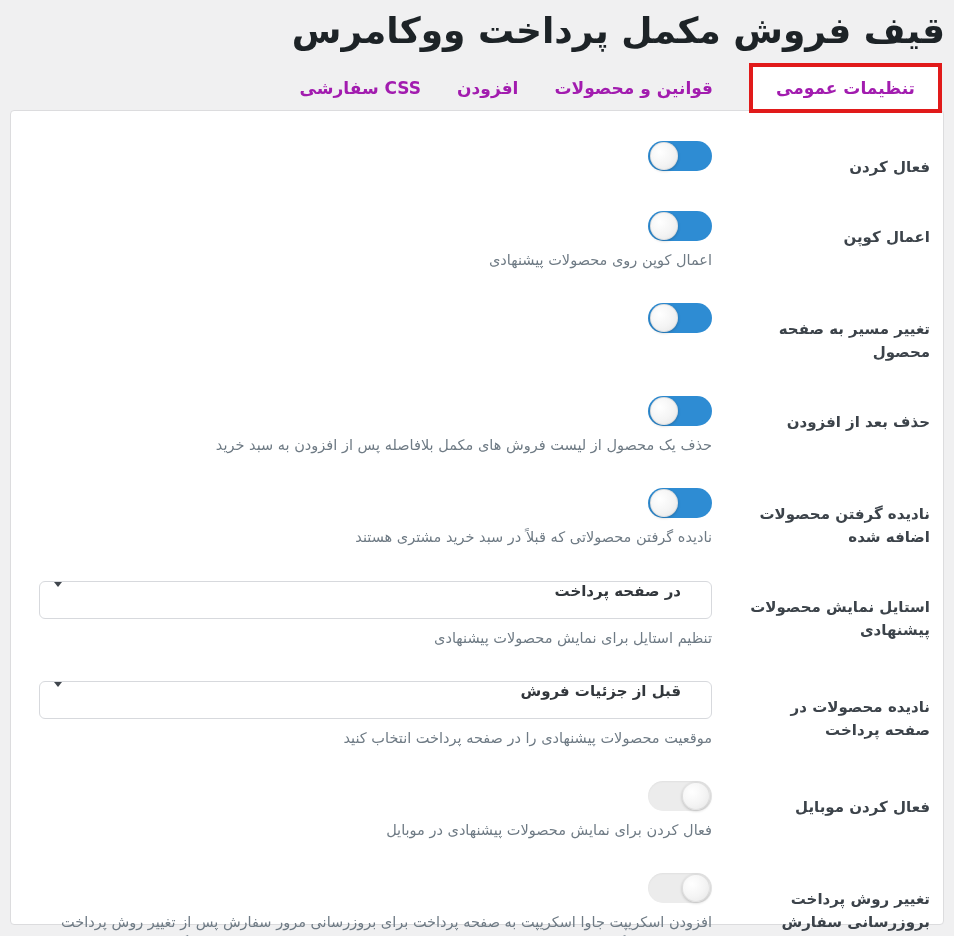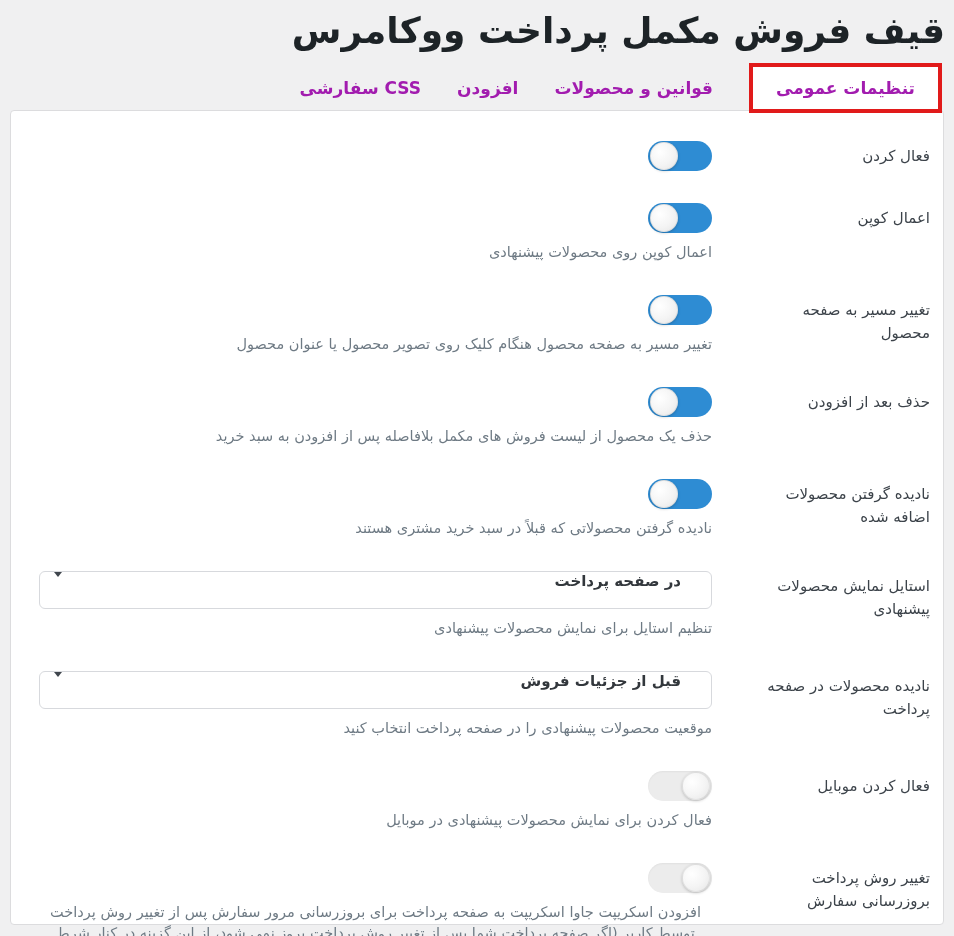--- a/index.html
+++ b/index.html
@@ -33,22 +33,22 @@
     background: #ffffff;
     border: 1px solid #dcdcde;
     border-radius: 4px;
     margin: 0 10px 4px 10px;
     padding: 30px 13px 34px 28px;
     height: 815px;
   }
   .setting-row { display: flex; gap: 38px; margin-bottom: 32px; }
   .setting-label {
     width: 180px; flex-shrink: 0;
-    font-size: 15px; font-weight: 400; color: #3c434a;
-    line-height: 23px; padding-top: 4px; 
+    font-size: 15px; font-weight: 700; color: #3c434a;
+    line-height: 23px; padding-top: 4px;  margin-top: 11px;
   }
   .setting-control {
     flex: 1; display: flex; flex-direction: column;
     align-items: flex-start; 
   }
   .toggle {
     width: 64px; height: 30px; border-radius: 15px;
     position: relative; cursor: pointer; flex-shrink: 0;
   }
   .toggle.on  { background: var(--accent, #2e8cd3); }
@@ -58,21 +58,21 @@
     position: absolute; top: 1px;
     background: radial-gradient(circle at 35% 35%, #ffffff 0%, #f4f4f4 55%, #e6e6e6 100%);
     border: 1px solid rgba(0,0,0,0.08);
     box-shadow: 0 1px 3px rgba(0,0,0,0.22);
   }
   .toggle.on  .knob { left: 2px; }
   .toggle.off .knob { right: 2px; }
   .setting-desc {
     margin-top: 9px;
     font-size: 14.5px; color: #6e7a84; line-height: 21px;
-    text-align: center;
+    text-align: right;
   }
   .select-box {
     width: 100%; height: 38px;
     border: 1px solid #d7d9dd; border-radius: 6px;
     background: #ffffff;
     display: flex; align-items: flex-start;
     padding: 0 30px 0 14px;
     cursor: pointer; position: relative;
   }
   .select-value {
@@ -116,21 +116,20 @@
         </div>
         <div class="setting-desc">اعمال کوپن روی محصولات پیشنهادی</div>
       </div>
     </div>
     <div class="setting-row">
       <div class="setting-label">تغییر مسیر به صفحه محصول</div>
       <div class="setting-control">
         <div class="toggle on">
           <span class="knob"></span>
         </div>
-        <div class="setting-desc">تغییر مسیر به صفحه محصول هنگام کلیک روی تصویر محصول یا عنوان محصول</div>
       </div>
     </div>
     <div class="setting-row">
       <div class="setting-label">حذف بعد از افزودن</div>
       <div class="setting-control">
         <div class="toggle on">
           <span class="knob"></span>
         </div>
         <div class="setting-desc">حذف یک محصول از لیست فروش های مکمل بلافاصله پس از افزودن به سبد خرید</div>
       </div>

